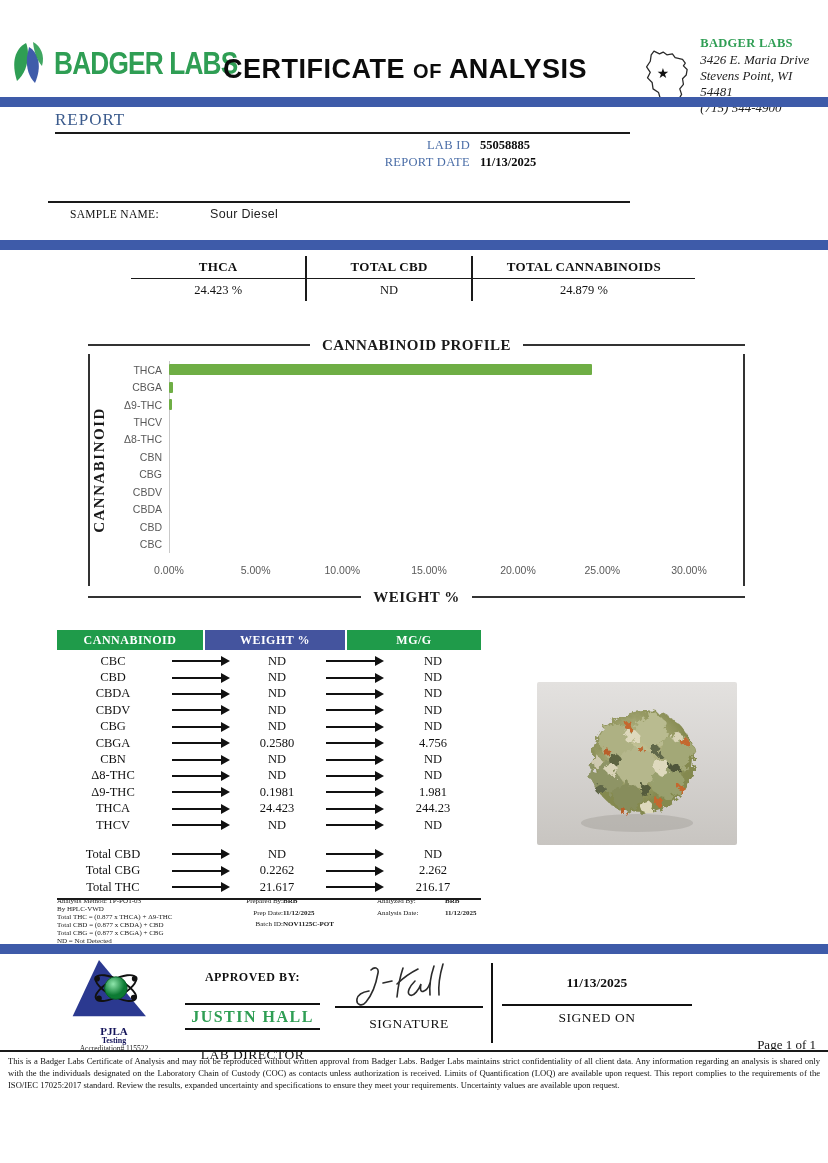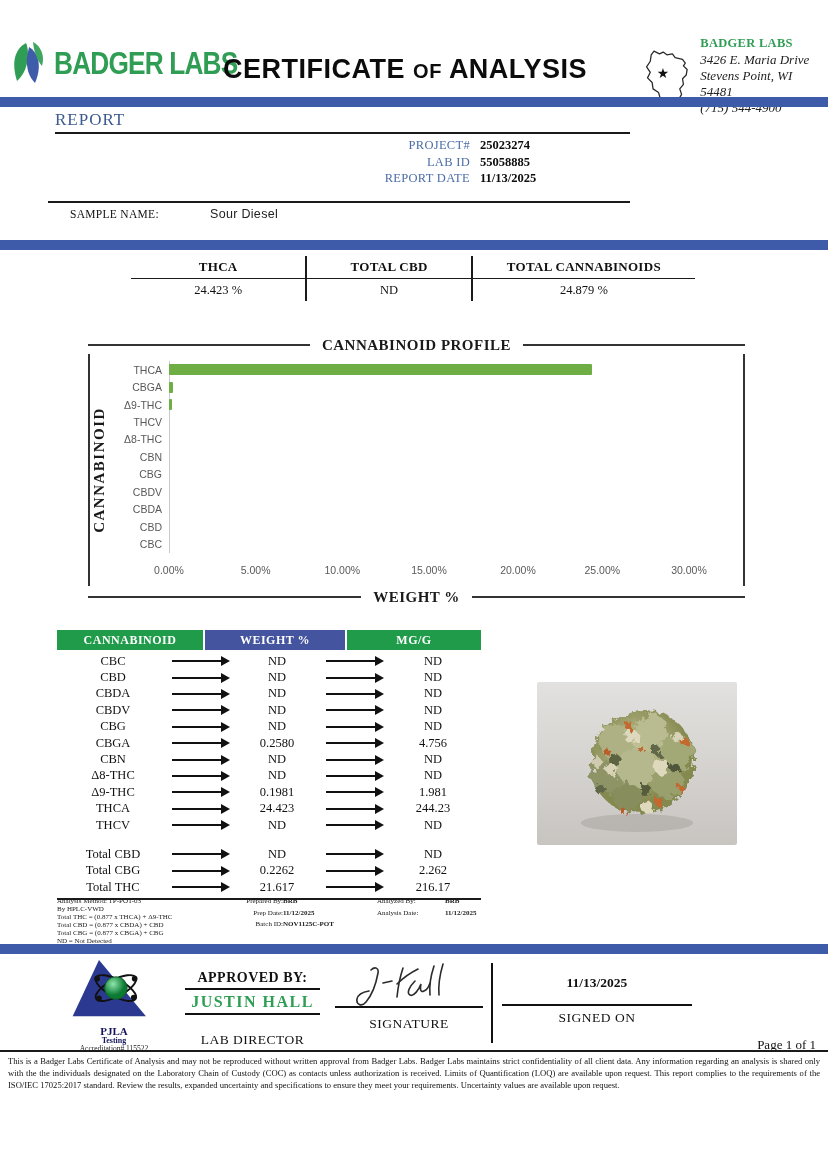--- a/index.html
+++ b/index.html
@@ -86,21 +86,21 @@
 
   
   .bud{position:absolute;left:537px;top:682px;width:200px;height:163px;border-radius:2px;overflow:hidden;}
 
   
   .pjla{position:absolute;left:58px;top:958px;width:112px;text-align:center;line-height:1.1;}
   .pjla-name{font-weight:bold;font-size:11px;color:#14145a;margin-top:1px;}
   .pjla-l2{font-weight:bold;font-size:8px;color:#14145a;}
   .pjla-l3{font-size:7.5px;color:#222;}
   .approved{position:absolute;left:185px;top:970px;width:135px;text-align:center;}
-  .appr-label{font-weight:bold;font-size:14px;letter-spacing:.5px;border-bottom:2px solid #111;padding-bottom:2px;}
+  .appr-label{font-weight:bold;font-size:12px;letter-spacing:.5px;border-bottom:2px solid #111;padding-bottom:18px;}
   .appr-name{font-weight:bold;font-size:16px;letter-spacing:1.5px;padding:3px 0 2px;border-bottom:2.5px solid #111;}
   .appr-title{font-size:13.5px;letter-spacing:.5px;margin-top:17px;}
   .sigblock{position:absolute;left:335px;top:962px;width:148px;text-align:center;}
   .sigline{border-bottom:2px solid #111;}
   .sig-label{font-size:13.5px;letter-spacing:.5px;margin-top:4px;}
   .vdiv{position:absolute;left:491px;top:963px;width:2px;height:80px;background:#111;}
   .signed{position:absolute;left:502px;top:975px;width:190px;text-align:center;}
   .signed-date{font-weight:bold;font-size:13.5px;padding-bottom:13px;border-bottom:2px solid #111;}
   .signed-label{font-size:13.5px;letter-spacing:.5px;margin-top:4px;}
 
@@ -140,21 +140,20 @@
       <div class="addr-line">Stevens Point, WI 54481</div>
       <div class="addr-line">(715) 544-4900</div>
     </div>
   </div>
 
   <div class="blue-bar bar1" style="background: rgb(62, 91, 169);"></div>
 
   <div class="report">
     <div class="report-h">REPORT</div>
     <div class="rfields">
-        <div class="rfield"><span class="rlabel">PROJECT#</span><span class="rvalue">25023274</span></div>
         <div class="rfield"><span class="rlabel">LAB ID</span><span class="rvalue">55058885</span></div>
         <div class="rfield"><span class="rlabel">REPORT DATE</span><span class="rvalue">11/13/2025</span></div>
       </div>
   </div>
   <div class="report-sep"></div>
   <div class="sample-row">
     <span>SAMPLE NAME:</span>
     <span class="sample-val">Sour Diesel</span>
   </div>
 

